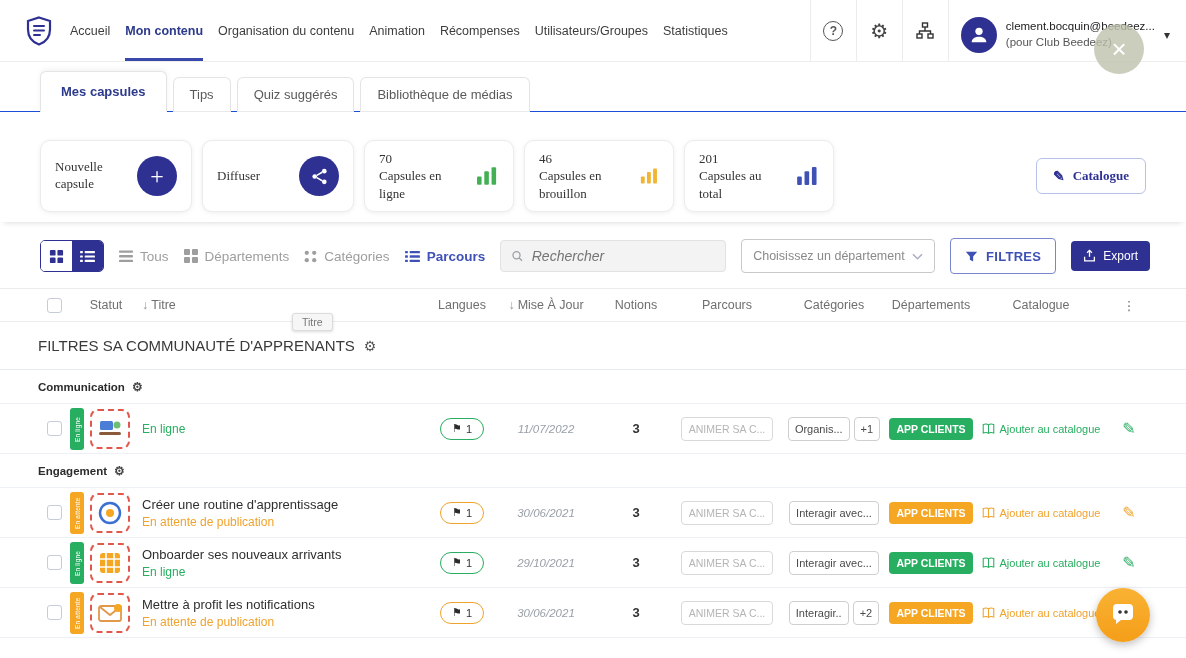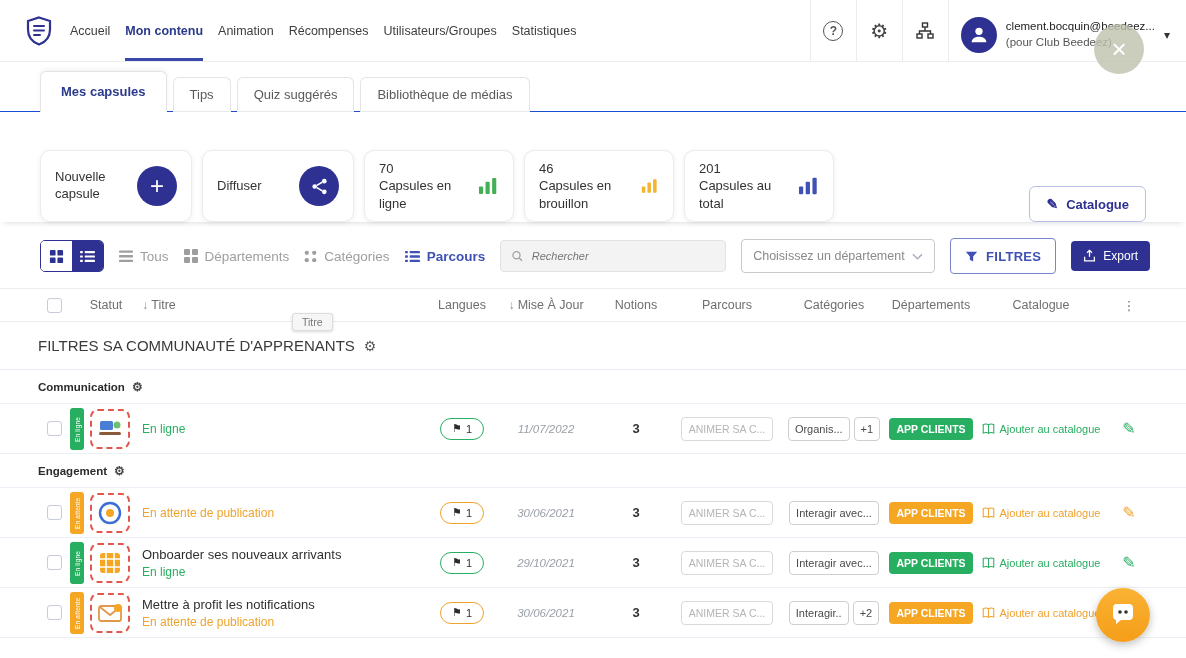--- a/index.html
+++ b/index.html
@@ -26,42 +26,42 @@
   .user-org { color:#555; }
   .caret { font-size:12px; color:#333; }
   .close-overlay { position:absolute; left:1094px; top:24px; width:50px; height:50px; border-radius:50%;
     background:rgba(190,193,172,.8); color:#fff; font-size:26px; display:flex; align-items:center; justify-content:center; z-index:60; cursor:pointer; }
   
   .tabs-row { display:flex; align-items:flex-end; padding:0 0 0 40px; height:50px; border-bottom:1px solid #1d4ed8; background:#fff; }
   .tab { position:relative; bottom:-1px; border:1px solid #e4e4e4; border-bottom:1px solid #e9e9e9; border-radius:6px 6px 0 0;
     padding:9px 16px; font-size:13px; color:#5a5a5a; background:#fff; margin-right:6px; cursor:pointer; white-space:nowrap; }
   .tab.active { color:#2c3a8c; font-weight:bold; padding:12px 20px; border-bottom-color:#fff; box-shadow:0 -2px 5px rgba(0,0,0,.05); }
   
-  .cards-panel { background:#fff; padding:18px 40px 0 40px; display:flex; align-items:flex-end; gap:10px;
-    height:110px; box-shadow:0 4px 6px -4px rgba(0,0,0,.18); position:relative; z-index:5; }
+  .cards-panel { background:#fff; padding:18px 40px 0 40px; display:flex; align-items:center; gap:10px;
+    height:110px; box-shadow:0 4px 6px -4px rgba(0,0,0,.18); position:relative; z-index:5;font-family:Liberation Serif, serif; }
   .card { background:#fff; border:1px solid #ececec; border-radius:10px; box-shadow:0 1px 5px rgba(0,0,0,.07);
     height:72px; display:flex; align-items:center; padding:0 14px; gap:10px; }
   .card.action { width:152px; justify-content:space-between; cursor:pointer; }
   .card-label { font-size:13px; color:#333; line-height:1.3; }
   .circle-btn { width:40px; height:40px; border-radius:50%; background:#2e3192; color:#fff; display:flex; align-items:center; justify-content:center; font-size:24px; flex:none; cursor:pointer; }
   .card.stat { width:150px; justify-content:space-between; }
   .stat-text { font-size:13px; color:#333; line-height:1.35; }
   .catalogue-btn { margin-left:auto; height:36px; border:1px solid #b7c0e8; border-radius:6px; background:#fff;
     color:#2e3192; font-weight:bold; font-size:13px; display:flex; align-items:center; gap:8px; padding:0 16px; cursor:pointer; }
   .catalogue-btn .pen { font-size:14px; }
   
   .toolbar { display:flex; align-items:center; gap:15px; padding:0 36px 0 40px; margin-top:16px; height:36px; }
   .view-toggle { display:flex; height:32px; border-radius:5px; overflow:hidden; border:1px solid #2e3192; flex:none; }
   .vt-left { width:31px; background:#fff; display:flex; align-items:center; justify-content:center; cursor:pointer; }
   .vt-right { width:31px; background:#2e3192; display:flex; align-items:center; justify-content:center; cursor:pointer; }
   .tb-filter { display:flex; align-items:center; gap:7px; color:#9e9e9e; font-size:13.5px; cursor:pointer; flex:none; white-space:nowrap; }
   .tb-filter.active { color:#3f51b5; font-weight:bold; }
   .search-box { display:flex; align-items:center; gap:8px; background:#f3f3f3; border:1px solid #e2e2e2; border-radius:4px;
     height:32px; padding:0 10px; width:226px; flex:none; }
-  .search-box input { border:none; outline:none; background:transparent; font-style:italic; font-size:11px; color:#555; width:100%; font-family:inherit; }
+  .search-box input { border:none; outline:none; background:transparent; font-style:italic; font-size:14px; color:#555; width:100%; font-family:inherit; }
   .dept-select { margin-left:auto; width:196px; height:34px; border:1px solid #c9c9c9; border-radius:4px; display:flex;
     align-items:center; justify-content:space-between; padding:0 11px; color:#8a8a8a; font-size:12.5px; cursor:pointer; background:#fff; }
   .filtres-btn { height:34px; border:1px solid #7986cb; border-radius:4px; display:flex; align-items:center; gap:8px;
     padding:17px 14px; color:#3f51b5; font-weight:bold; font-size:13px; background:#fff; letter-spacing:.3px; cursor:pointer; }
   .export-btn { height:30px; background:#2e3192; border-radius:4px; color:#fff; font-size:12px; display:flex; align-items:center; gap:7px; padding:0 12px; cursor:pointer; }
   
   .gridcols { display:grid; grid-template-columns:32px 72px 290px 60px 108px 72px 110px 104px 90px 130px 46px; align-items:center; padding-left:38px; }
   .thead { height:34px; margin-top:14px; border-top:1px solid #ececec; border-bottom:1px solid #ececec; color:#6f6f6f; font-size:12.5px; background:#fff; }
   .th { text-align:center; cursor:pointer; white-space:nowrap; }
   .th.left { text-align:left; }
@@ -104,20 +104,21 @@
 <div class="topbar">
   <div class="logo-wrap">
     <svg width="26" height="30" viewBox="0 0 26 30">
       <path d="M13 1.5 L24 5 v8.5 c0 8-4.8 12.8-11 15 -6.2-2.2-11-7-11-15 V5 Z" fill="#fff" stroke="#2e3192" stroke-width="2.2"></path>
       <path d="M8 10 h10 M8 14.5 h10 M8 19 h6" stroke="#2e3192" stroke-width="2" stroke-linecap="round"></path>
     </svg>
   </div>
   <div class="nav">
     <div class="nav-item">Accueil</div>
     <div class="nav-item active">Mon contenu</div>
+    <div class="nav-item">Organisation du contenu</div>
     <div class="nav-item">Animation</div>
     <div class="nav-item">Récompenses</div>
     <div class="nav-item">Utilisateurs/Groupes</div>
     <div class="nav-item">Statistiques</div>
   </div>
   <div class="topbar-right">
     <div class="icon-cell">
       <span class="help-circle">?</span>
     </div>
     <div class="icon-cell">
@@ -390,20 +391,21 @@
   <div class="statcell">
     <span class="vbadge pend-bg">En attente</span>
     <span class="thumb">
       <svg width="26" height="26" viewBox="0 0 26 26">
         <circle cx="13" cy="13" r="10" fill="#fff" stroke="#3b6fd4" stroke-width="2.5"></circle>
           <circle cx="13" cy="13" r="4" fill="#f5a623"></circle>
       </svg>
     </span>
   </div>
   <div class="titlecell">
+    <div class="rowtitle">Créer une routine d'apprentissage</div>
     <div class="rowsub pend-t">En attente de publication</div>
   </div>
   <div class="cell-c">
     <span class="langpill pend-b">
       <span class="flagicon">⚑</span>
       <span>1</span>
     </span>
   </div>
   <div class="datecell">30/06/2021</div>
   <div class="notions">3</div>

